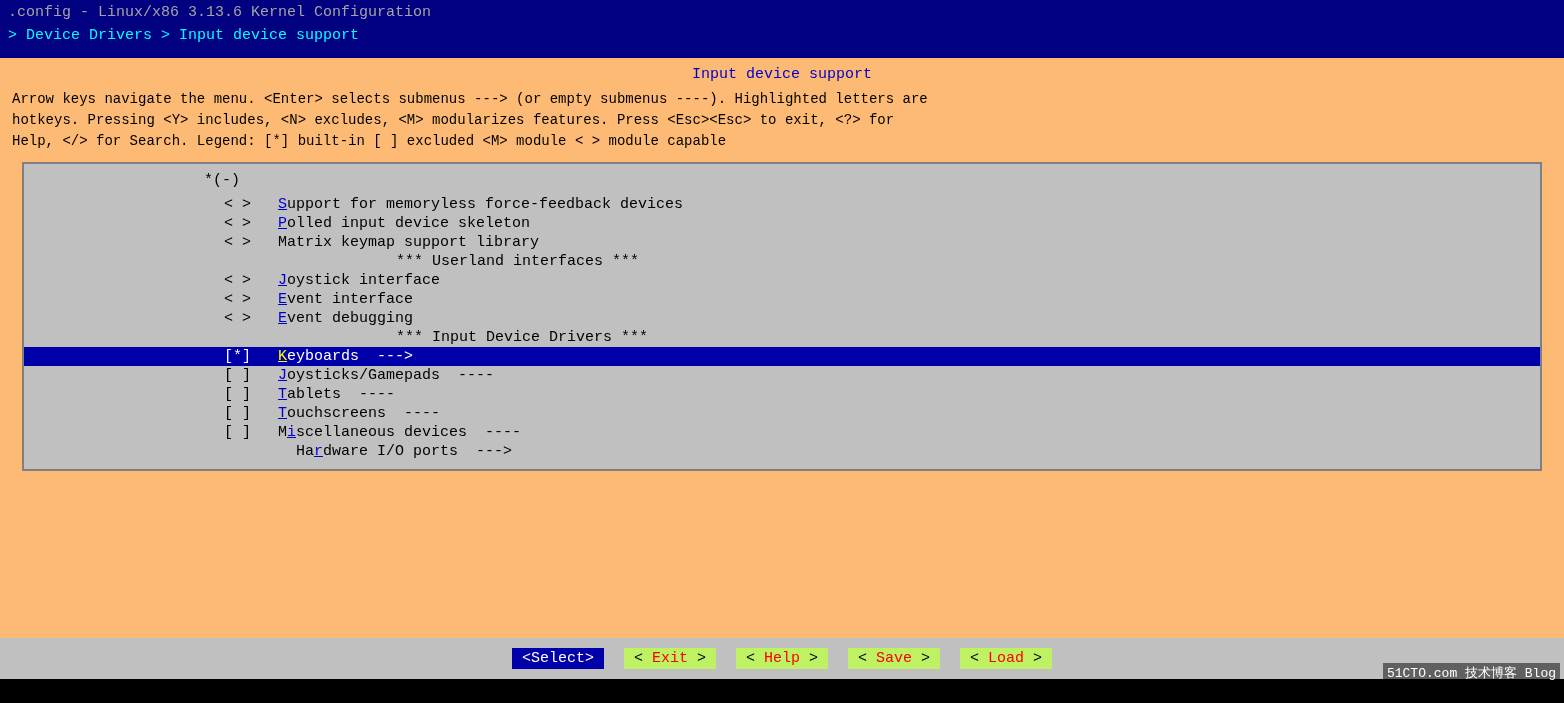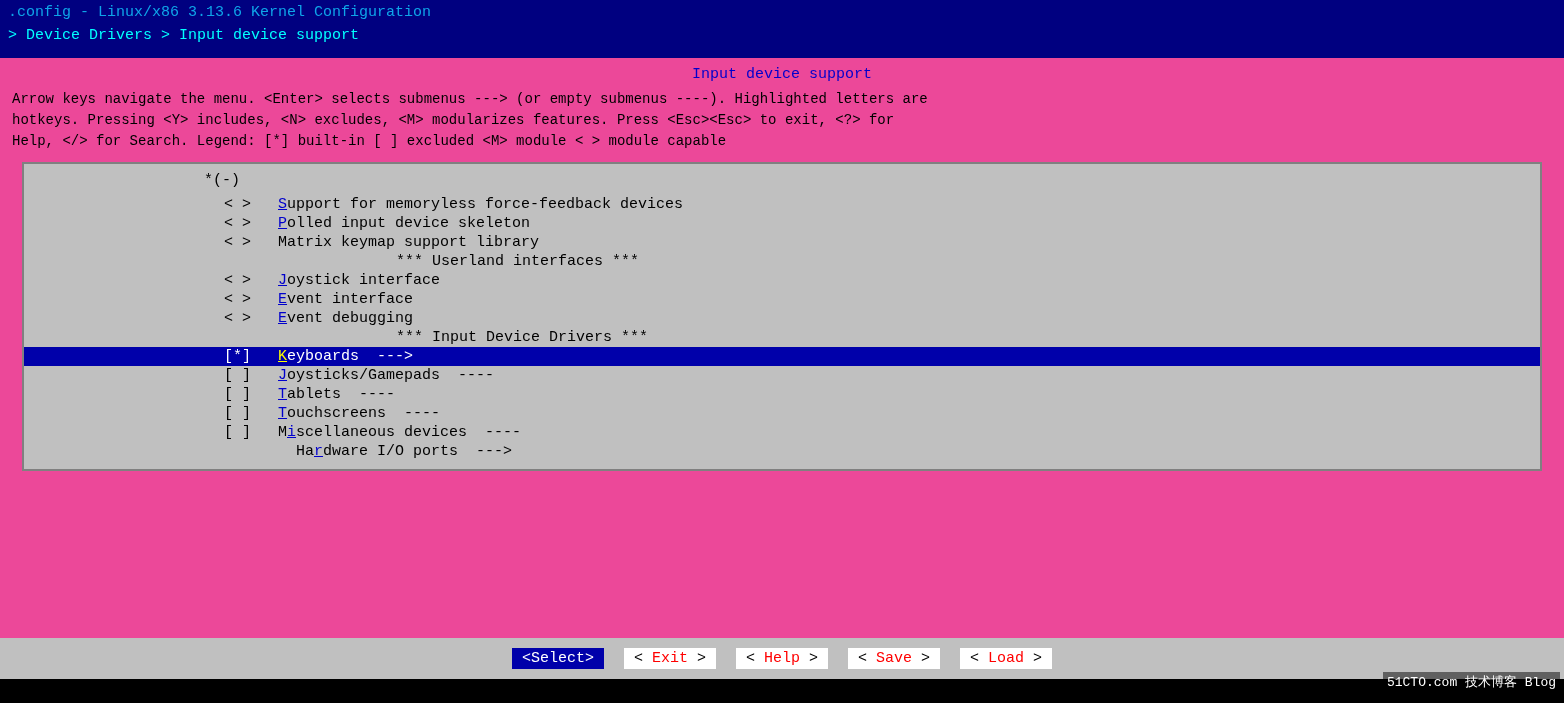--- a/index.html
+++ b/index.html
@@ -6,34 +6,34 @@
     body {
       background: #000;
       font-family: 'Courier New', Courier, monospace;
       font-size: 15px;
       width: 1564px;
       min-height: 703px;
       overflow: hidden;
     }
     #title-bar {
       background: #000080;
-      color: #0ea5e9;
+      color: #a3a3a3;
       padding: 2px 8px;
       font-size: 15px;
       line-height: 1.4;
     }
     #breadcrumb-bar {
       background: #000080;
       color: #00ffff;
       padding: 0px 8px 12px 8px;
       font-size: 15px;
       line-height: 1.4;
     }
     #main-panel {
-      background: #ec4899;
+      background: #fdba74;
       margin: 0;
       padding: 8px 12px;
       min-height: 580px;
     }
     #panel-title {
       text-align: center;
       color: #0000cc;
       font-size: 15px;
       margin-bottom: 6px;
     }
@@ -87,29 +87,29 @@
       font-size: 15px;
       padding: 2px 10px;
       margin: 0 10px;
       cursor: pointer;
     }
     .bottom-btn.active {
       background: #0000aa;
       color: #ffffff;
     }
     .bottom-btn.normal {
-      background: #ffffff;
+      background: #bef264;
       color: #ff0000;
     }
     .bottom-btn.normal span {
       color: #000;
     }
     #watermark {
       position: absolute;
-      bottom: 11px;
+      bottom: 20px;
       right: 4px;
       color: #ffffff;
       font-size: 13px;
       background: rgba(0,0,0,0.5);
       padding: 1px 4px;
     }
   </style>
 </head>
 <body>
 

